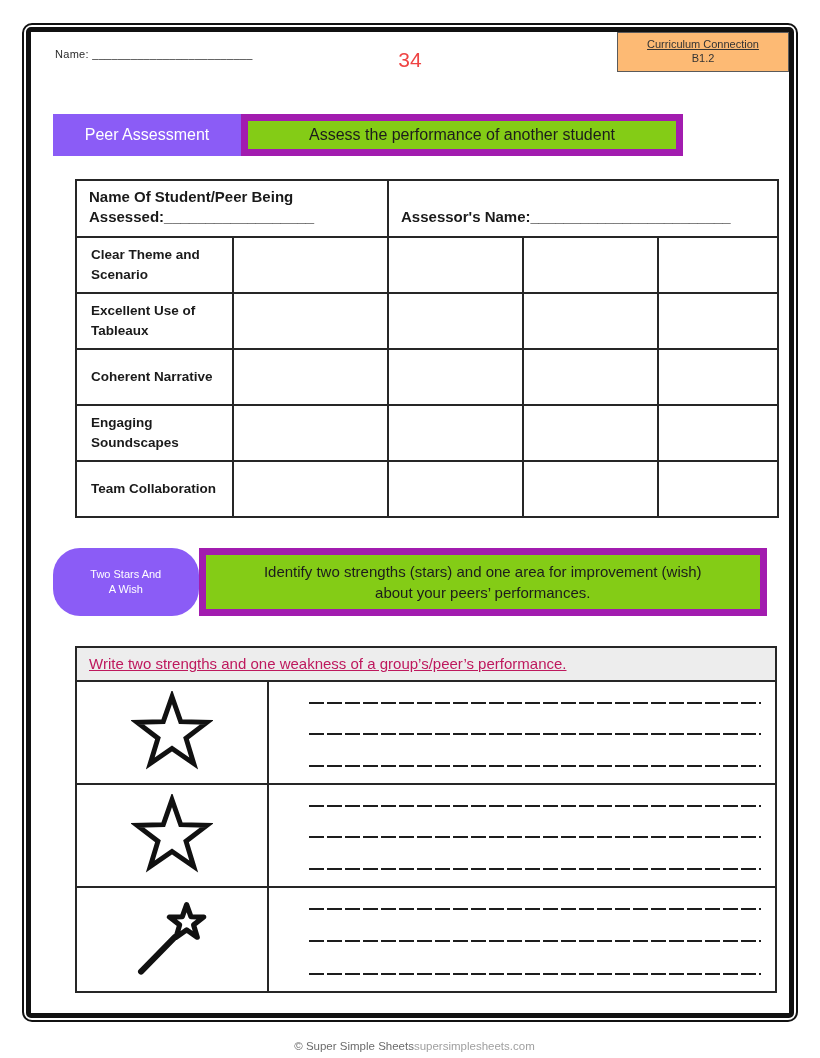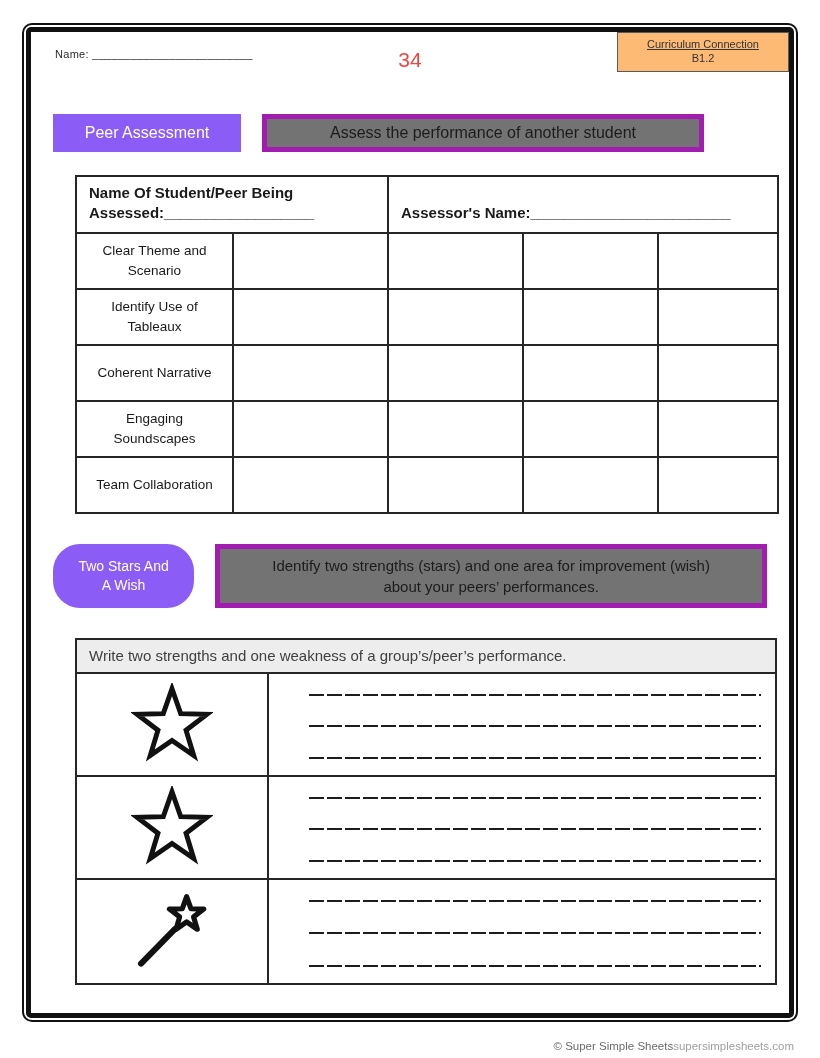--- a/index.html
+++ b/index.html
@@ -17,55 +17,55 @@
   .name-block { position:absolute; left:2px; top:16px; font-size:11px; color:#2b2b2b; letter-spacing:.3px; }
   .page-number { position:absolute; left:50%; transform:translateX(-50%); top:16px; font-size:21px; color:#ef4444; }
   .curriculum-box { position:absolute; right:-22px; top:0; width:172px; padding:4px 6px 5px;
     background:#fdba74; border:1px solid #5a5a5a; text-align:center; font-size:11px; color:#333; line-height:1.3; }
   .curriculum-box .cc-title { text-decoration:underline; display:block; }
 
   
   .section-bar { display:flex; align-items:stretch; }
   .black-label { background:#8b5cf6; color:#fff; display:flex; flex-direction:column;
     justify-content:center; align-items:center; text-align:center; }
-  .gray-label { background:#737373; border:5px solid #a21caf; display:flex; flex-direction:column;
-    justify-content:center; color:#1c1c1c;margin-left:21px; }
+  .gray-label { background:#84cc16; border:7px solid #a21caf; display:flex; flex-direction:column;
+    justify-content:center; color:#1c1c1c; }
   .bar-1 { margin-top:20px; }
   .bar-1 .black-label { width:188px; font-size:16px; padding:6px 8px; }
   .bar-1 .gray-label { width:442px; font-size:16px; text-align:center; align-items:center; padding:5px 10px; }
   .bar-2 { margin-top:30px; }
-  .bar-2 .black-label { width:148px; font-size:14px; line-height:1.35; padding:10px 4px;border-radius:27px; }
+  .bar-2 .black-label { width:148px; font-size:11px; line-height:1.35; padding:10px 4px;border-radius:27px; }
   .bar-2 .gray-label { width:578px; font-size:15px; line-height:1.4; padding:6px 14px; align-items:center; }
 
   
   table.rubric { border-collapse:collapse; table-layout:fixed; width:702px; margin:23px 0 0 22px; }
   table.rubric td { border:2px solid #262626; }
   td.name-cell { height:56px; vertical-align:bottom; padding:6px 10px 8px 12px;
     font-weight:bold; font-size:15px; line-height:1.35; }
   tr.col-head td { height:56px; background:#ededed; text-align:center; vertical-align:middle;
     font-weight:bold; font-size:13.5px; padding:2px 8px; line-height:1.3; }
   tr.crit-row td { height:56px; }
-  td.crit-cell { text-align:center; vertical-align:middle; font-weight:normal; font-size:13.5px;
+  td.crit-cell { text-align:left; vertical-align:middle; font-weight:bold; font-size:13.5px;
     line-height:1.45; padding:2px 14px; }
   .uline { font-weight:bold; letter-spacing:0; }
 
   
   .stars-table { width:702px; margin:30px 0 0 22px; border:2px solid #262626; }
   .stars-header { background:#ededed; border-bottom:2px solid #262626; font-size:15px;
-    padding:7px 12px 8px; color:#404040; }
+    padding:7px 12px 8px; color:#be185d;text-decoration:underline; }
   .star-row { display:grid; grid-template-columns:192px 1fr; height:103px; border-bottom:2px solid #262626; }
   .star-row:last-child { border-bottom:none; }
   .icon-cell { border-right:2px solid #262626; display:flex; align-items:center; justify-content:center; }
   .lines-cell { display:flex; flex-direction:column; justify-content:space-between; padding:20px 0 16px; }
   .wline { height:2px; margin:0 14px 0 40px;
     background:repeating-linear-gradient(90deg,#1d1d1d 0 15px, transparent 15px 18px); }
 
   
   .footer { position:absolute; left:35px; right:26px; bottom:6px; display:flex;
-    justify-content:flex-end; font-size:11.5px; }
+    justify-content:center; font-size:11.5px; }
   .footer .f-left { color:#6b6b6b; }
   .footer .f-right { color:#9f9f9f; }
 
   svg.star-svg { width:82px; height:82px; }
   svg.wand-svg { width:86px; height:86px; }
 </style>
 </head>
 <body>
 
 <div class="sheet">
@@ -107,21 +107,21 @@
           </td>
         </tr>
         <tr class="crit-row">
           <td class="crit-cell">Clear Theme and Scenario</td>
           <td></td>
           <td></td>
           <td></td>
           <td></td>
         </tr>
         <tr class="crit-row">
-          <td class="crit-cell">Identify Use of Tableaux</td>
+          <td class="crit-cell">Excellent Use of Tableaux</td>
           <td></td>
           <td></td>
           <td></td>
           <td></td>
         </tr>
         <tr class="crit-row">
           <td class="crit-cell">Coherent Narrative</td>
           <td></td>
           <td></td>
           <td></td>

